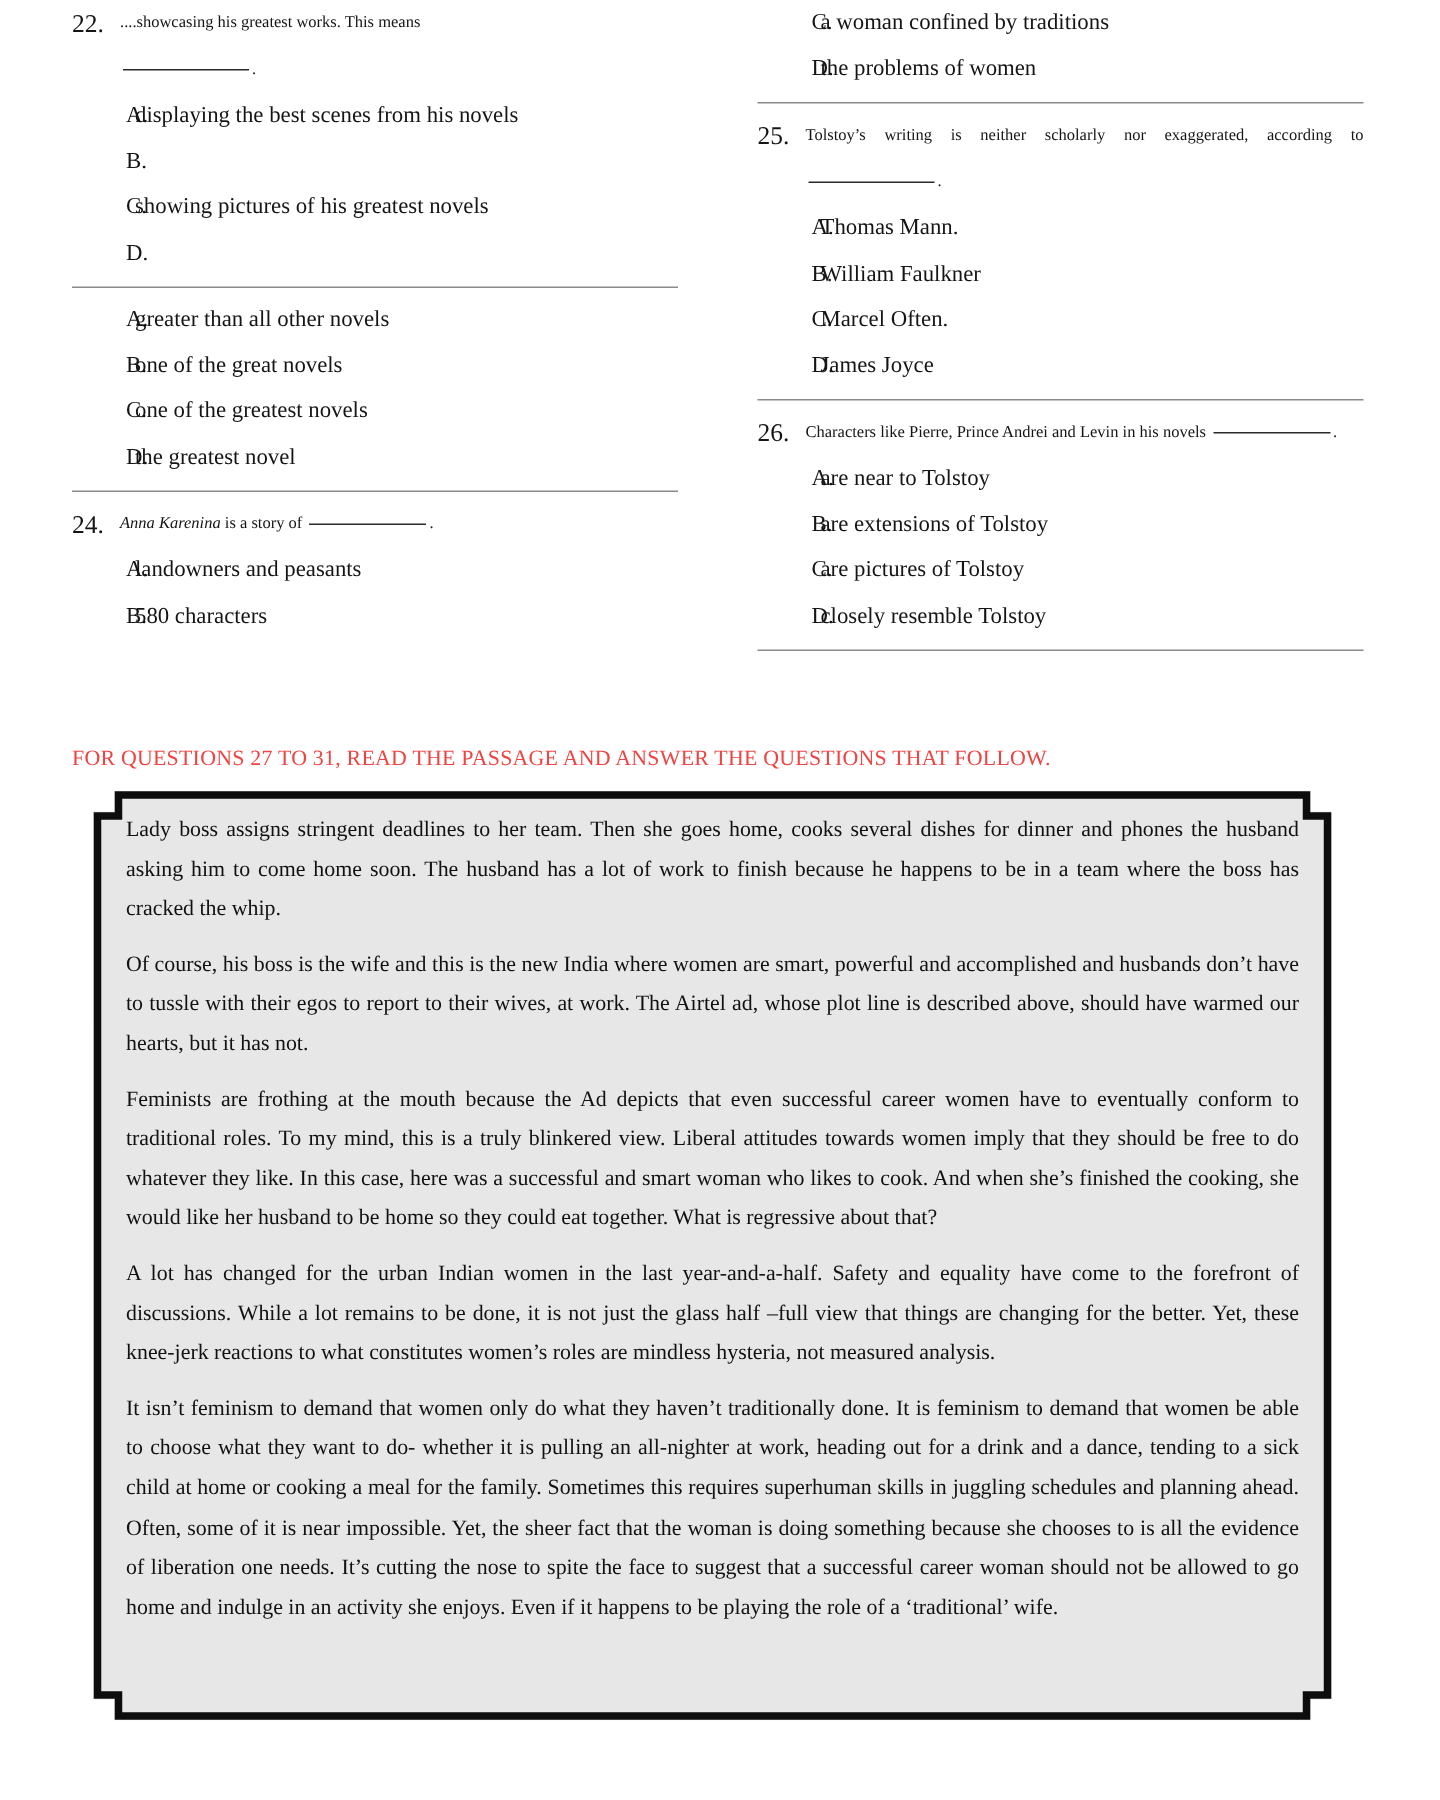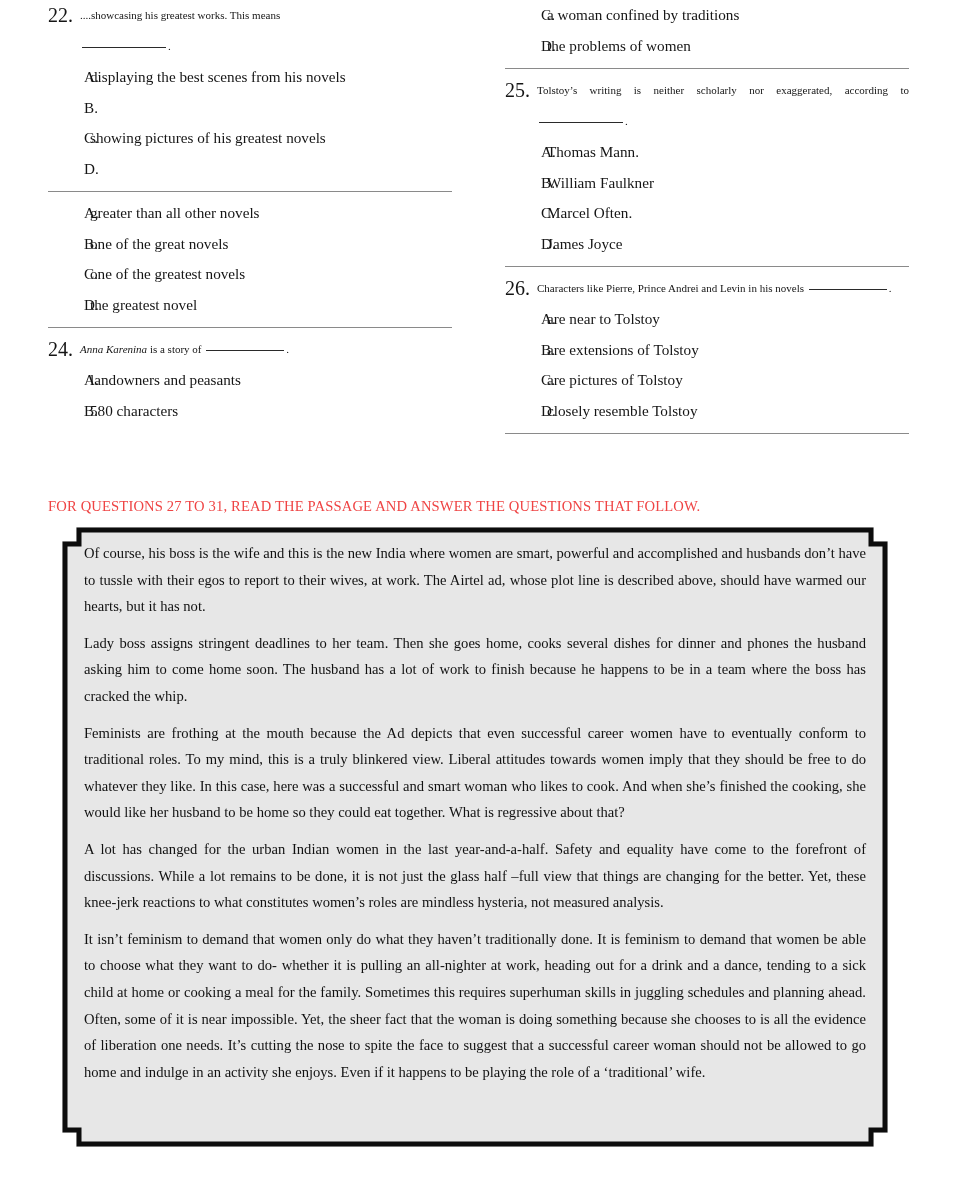--- a/index.html
+++ b/index.html
@@ -43,21 +43,21 @@
 
   .q-stem {
     display: flex;
     align-items: flex-start;
     font-size: 15.2px;
     line-height: 31px;
   }
   .q-num {
     width: 32px;
     flex: 0 0 32px;
-    font-size: 20px;
+    font-size: 17px;
   }
   .q-text {
     flex: 1 1 auto;
     font-size: 11px;
     text-align: justify;
   }
   .q-text.justified {
     text-align: justify;
     text-align-last: left;
   }
@@ -296,21 +296,21 @@
   <div class="instruction">FOR QUESTIONS 27 TO 31, READ THE PASSAGE AND ANSWER THE QUESTIONS THAT FOLLOW.</div>
 
   <div class="passage-wrap">
     <div class="passage-box"></div>
 
     <svg class="passage-border" viewBox="0 0 826 620" width="826" height="620">
       <path d="M3 17 L17 17 L17 3 L809 3 L809 17 L823 17 L823 603 L809 603 L809 617 L17 617 L17 603 L3 603 Z" fill="none" stroke="#0d0d0d" stroke-width="5" stroke-linejoin="miter"></path>
     </svg>
 
     <div class="passage-text">
+      <p>Lady boss assigns stringent deadlines to her team. Then she goes home, cooks several dishes for dinner and phones the husband asking him to come home soon. The husband has a lot of work to finish because he happens to be in a team where the boss has cracked the whip.</p>
       <p>Of course, his boss is the wife and this is the new India where women are smart, powerful and accomplished and husbands don’t have to tussle with their egos to report to their wives, at work. The Airtel ad, whose plot line is described above, should have warmed our hearts, but it has not.</p>
-      <p>Lady boss assigns stringent deadlines to her team. Then she goes home, cooks several dishes for dinner and phones the husband asking him to come home soon. The husband has a lot of work to finish because he happens to be in a team where the boss has cracked the whip.</p>
       <p>Feminists are frothing at the mouth because the Ad depicts that even successful career women have to eventually conform to traditional roles. To my mind, this is a truly blinkered view. Liberal attitudes towards women imply that they should be free to do whatever they like. In this case, here was a successful and smart woman who likes to cook. And when she’s finished the cooking, she would like her husband to be home so they could eat together. What is regressive about that?</p>
       <p>A lot has changed for the urban Indian women in the last year-and-a-half. Safety and equality have come to the forefront of discussions. While a lot remains to be done, it is not just the glass half –full view that things are changing for the better. Yet, these knee-jerk reactions to what constitutes women’s roles are mindless hysteria, not measured analysis.</p>
       <p>It isn’t feminism to demand that women only do what they haven’t traditionally done. It is feminism to demand that women be able to choose what they want to do- whether it is pulling an all-nighter at work, heading out for a drink and a dance, tending to a sick child at home or cooking a meal for the family. Sometimes this requires superhuman skills in juggling schedules and planning ahead. Often, some of it is near impossible. Yet, the sheer fact that the woman is doing something because she chooses to is all the evidence of liberation one needs. It’s cutting the nose to spite the face to suggest that a successful career woman should not be allowed to go home and indulge in an activity she enjoys. Even if it happens to be playing the role of a ‘traditional’ wife.</p>
     </div>
   </div>
 
 </div>
 
 </body></html>

